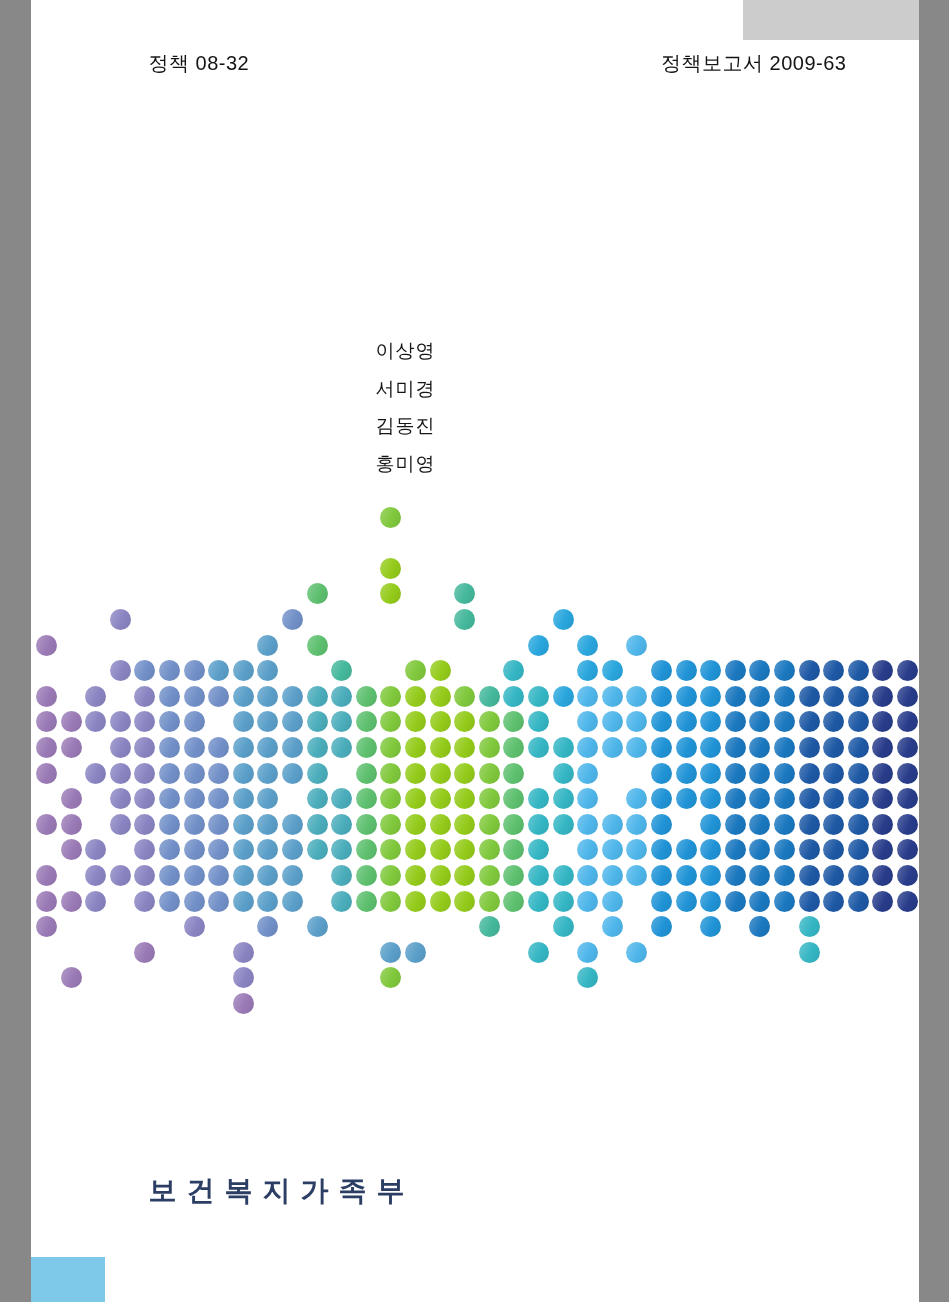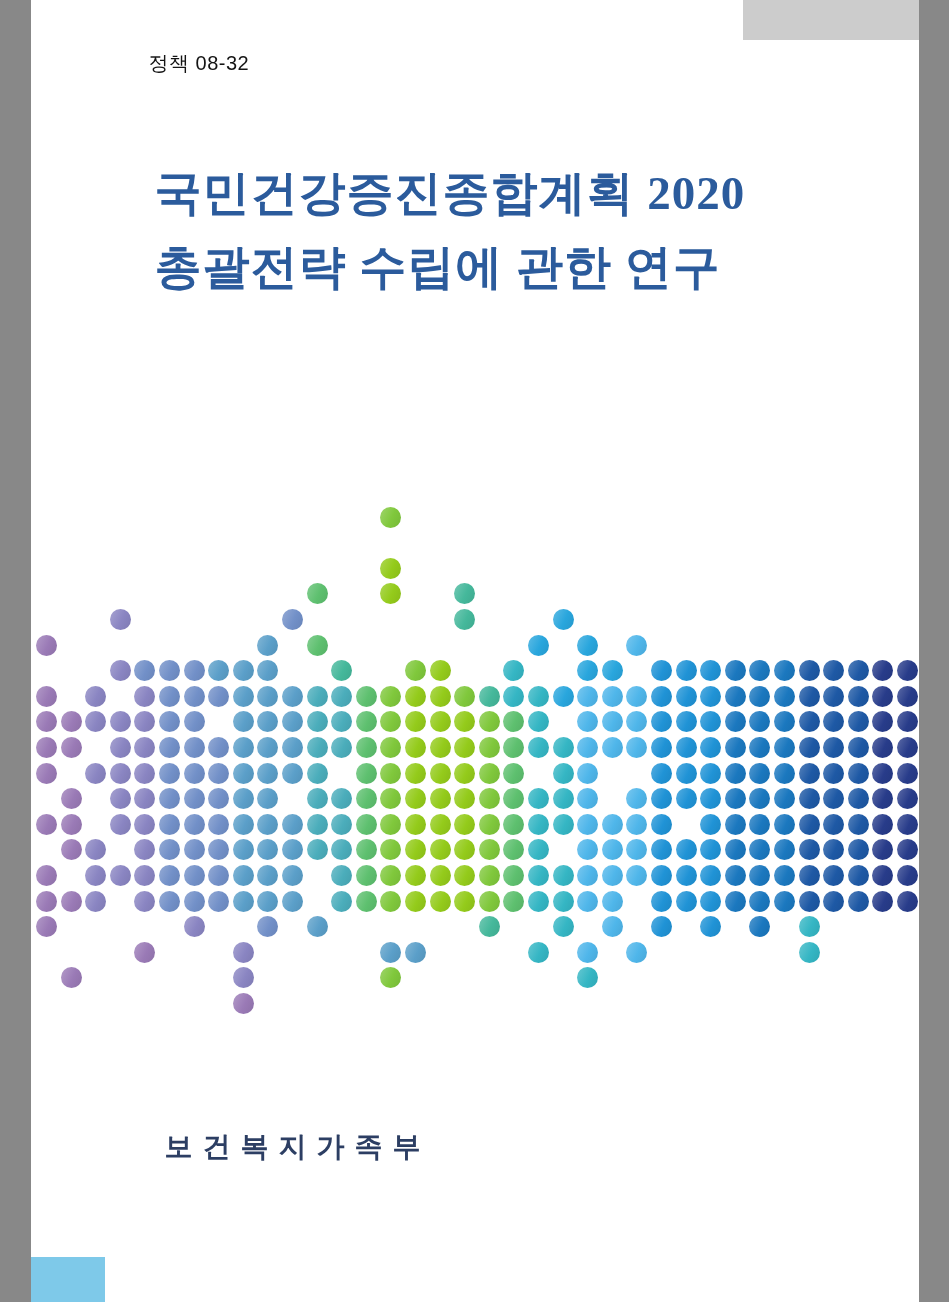--- a/index.html
+++ b/index.html
@@ -27,46 +27,48 @@
   }
   
   .authors-col{
     top:332px;font-size:19px;line-height:37.6px;color:#161616;
     letter-spacing:1px;white-space:pre-line;
   }
   #authors-col1{left:345px;}
   #authors-col2{left:438px;}
   
   .footer-line{
-    left:134px;font-family:"Liberation Serif", serif;font-weight:bold;
+    left:118px;font-family:"Liberation Serif", serif;font-weight:bold;
     color:#2c3e63;
+    margin-top:44px;
   }
   #footer-line1{top:1128px;font-size:28px;letter-spacing:10px;}
   #footer-line2{top:1176px;font-size:31px;letter-spacing:0.5px;}
   
   #dot-pattern{left:0;top:0;width:949px;height:1302px;pointer-events:none;}
   .dot{position:absolute;border-radius:50%;}
 </style>
 </head>
 <body>
 
 <div id="page">
 
   <div class="abs" id="gray-topbar" style="background: rgb(204, 204, 204);"></div>
   <div class="abs" id="gray-sidebar" style="background: rgb(204, 204, 204);"></div>
   <div class="abs" id="blue-sidebar" style="background: rgb(10, 158, 215);"></div>
   <div class="abs" id="corner-block" style="background: rgb(126, 201, 233);"></div>
 
   <div class="abs hdr" id="hdr-left">정책 08-32</div>
-
-  <div class="abs" id="title" style="color: rgb(43, 91, 156);">
-    <div>국민건강증진종합계획 2020</div>
-    <div>총괄전략 수립에 관한 연구</div>
-  </div>
-
+  <div class="abs hdr" id="hdr-right">정책보고서 2009-63</div>
+
+
+  <div class="abs authors-col" id="authors-col1">이상영
+서미경
+김동진
+홍미영</div>
 
   <div class="abs" id="dot-pattern">
       <div class="dot" style="width: 21px; height: 21px; left: 349.9px; top: 506.5px; background: linear-gradient(115deg, rgb(159, 213, 108) 0%, rgb(128, 200, 60) 55%, rgb(117, 184, 55) 100%);"></div>
       <div class="dot" style="width: 21px; height: 21px; left: 349.9px; top: 557.7px; background: linear-gradient(115deg, rgb(174, 216, 84) 0%, rgb(148, 203, 27) 55%, rgb(136, 186, 24) 100%);"></div>
       <div class="dot" style="width: 21px; height: 21px; left: 915.7px; top: 557.7px; background: linear-gradient(115deg, rgb(94, 188, 229) 0%, rgb(41, 166, 221) 55%, rgb(37, 152, 203) 100%);"></div>
       <div class="dot" style="width: 21px; height: 21px; left: 276.1px; top: 583.3px; background: linear-gradient(115deg, rgb(134, 207, 147) 0%, rgb(94, 192, 111) 55%, rgb(86, 176, 102) 100%);"></div>
       <div class="dot" style="width: 21px; height: 21px; left: 349.9px; top: 583.3px; background: linear-gradient(115deg, rgb(174, 216, 84) 0%, rgb(148, 203, 27) 55%, rgb(136, 186, 24) 100%);"></div>
       <div class="dot" style="width: 21px; height: 21px; left: 423.7px; top: 583.3px; background: linear-gradient(115deg, rgb(115, 201, 180) 0%, rgb(69, 184, 155) 55%, rgb(63, 169, 142) 100%);"></div>
       <div class="dot" style="width: 21px; height: 21px; left: 915.7px; top: 583.3px; background: linear-gradient(115deg, rgb(94, 188, 229) 0%, rgb(41, 166, 221) 55%, rgb(37, 152, 203) 100%);"></div>
       <div class="dot" style="width: 21px; height: 21px; left: 79.3px; top: 608.9px; background: linear-gradient(115deg, rgb(167, 163, 209) 0%, rgb(138, 133, 194) 55%, rgb(126, 122, 178) 100%);"></div>

